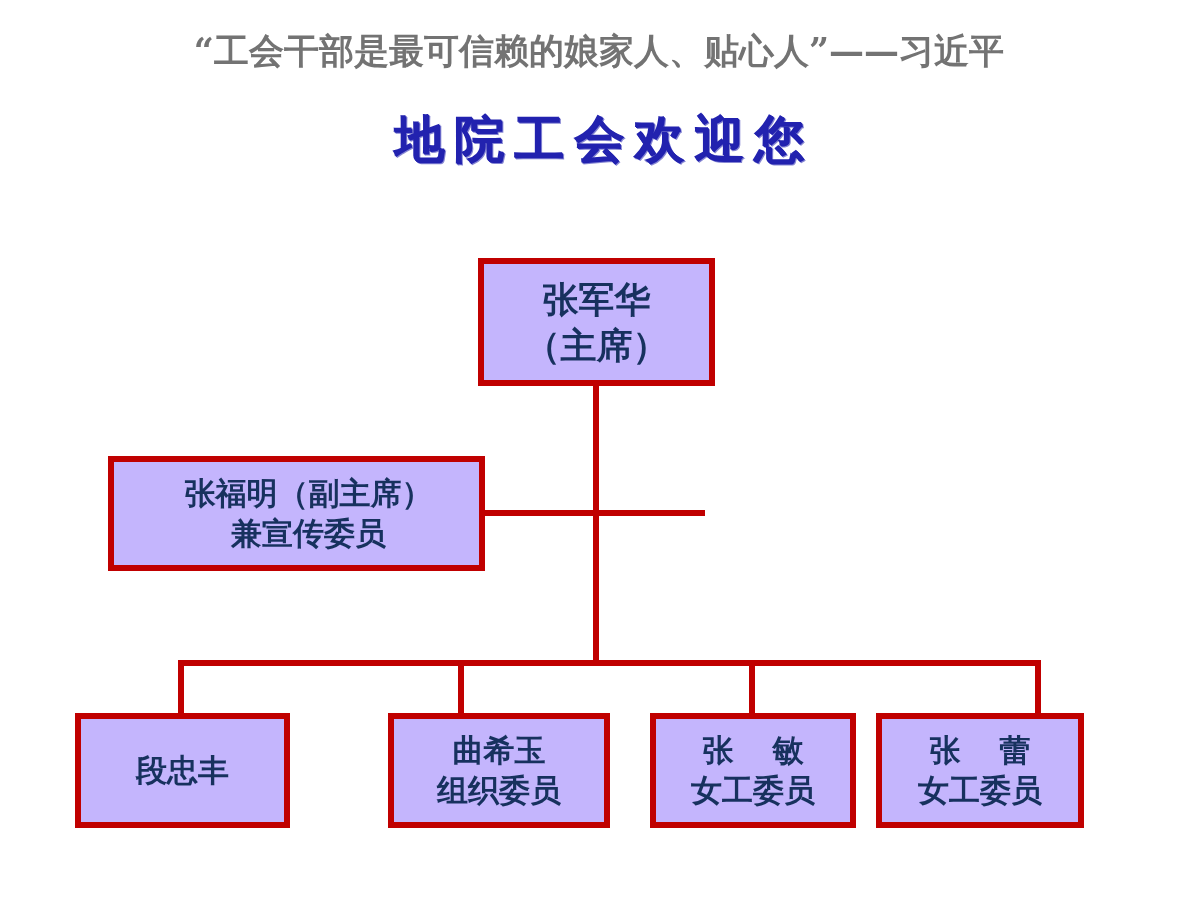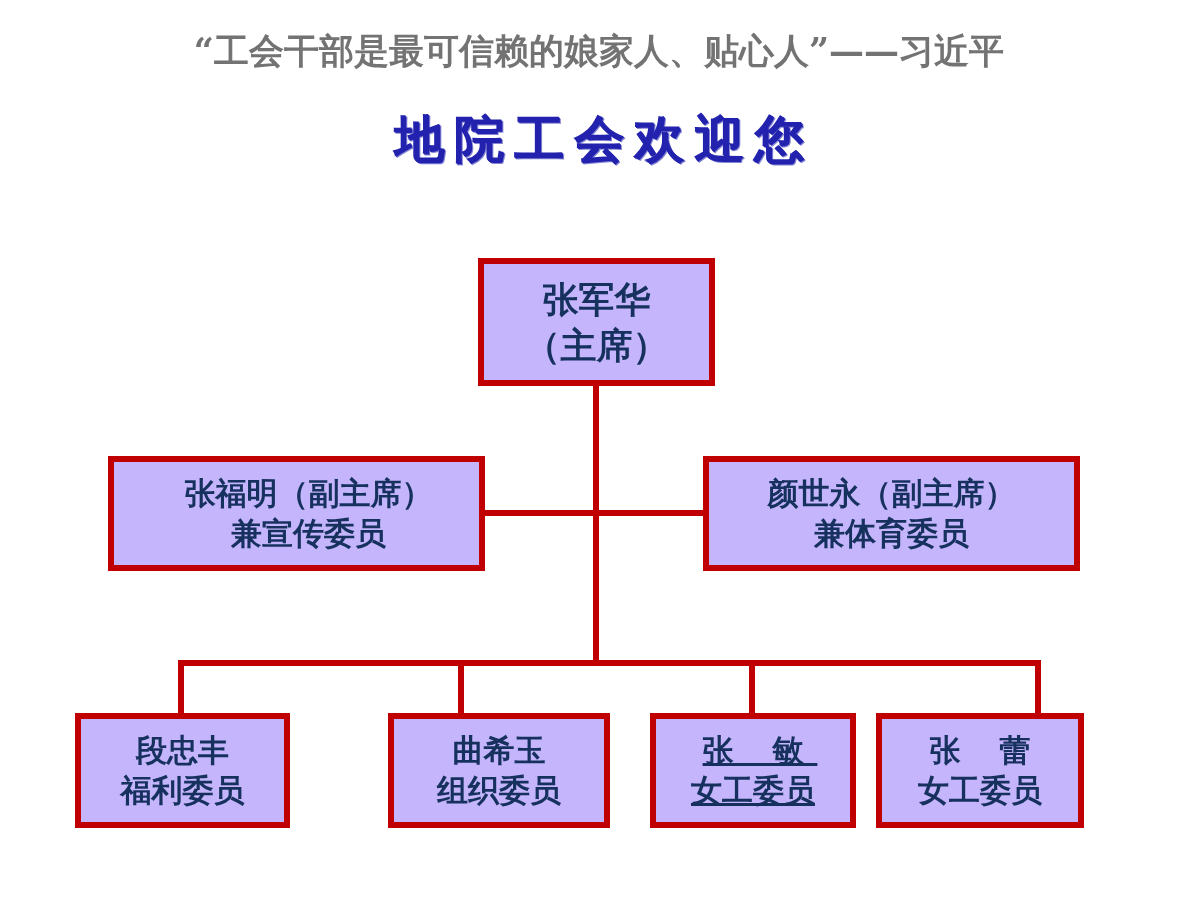--- a/index.html
+++ b/index.html
@@ -91,21 +91,21 @@
   .node-vice-left  { left: 108px; padding-left: 24px; }
   .node-vice-right { left: 703px; }
 
   .node-member {
     top: 713px;
     height: 115px;
     font-size: 31px;
   }
   .node-m0 { left: 75px;  width: 215px; }
   .node-m1 { left: 350px; width: 222px; margin-left: 38px; }
-  .node-m2 { left: 650px; width: 206px; text-decoration: underline; }
+  .node-m2 { left: 650px; width: 206px; }
   .node-m3 { left: 876px; width: 208px; }
 
   .spaced { letter-spacing: 14px; text-indent: 14px; }
 </style>
 </head>
 <body>
 
 <div id="stage">
 
   <div class="quote">“工会干部是最可信赖的娘家人、贴心人”——习近平</div>
@@ -128,28 +128,23 @@
   <div class="node node-chair">
     <span class="ln">张军华</span>
     <span class="ln">（主席）</span>
   </div>
 
   <div class="node node-vice node-vice-left">
     <span class="ln">张福明（副主席）</span>
     <span class="ln">兼宣传委员</span>
   </div>
 
-  <div class="node node-vice node-vice-right">
-    <span class="ln">颜世永（副主席）</span>
-    <span class="ln">兼体育委员</span>
-  </div>
 
   <div class="node node-member node-m0">
     <span class="ln">段忠丰</span>
-    <span class="ln">福利委员</span>
   </div>
 
   <div class="node node-member node-m1">
     <span class="ln">曲希玉</span>
     <span class="ln">组织委员</span>
   </div>
 
   <div class="node node-member node-m2">
     <span class="ln spaced">张 敏</span>
     <span class="ln">女工委员</span>

